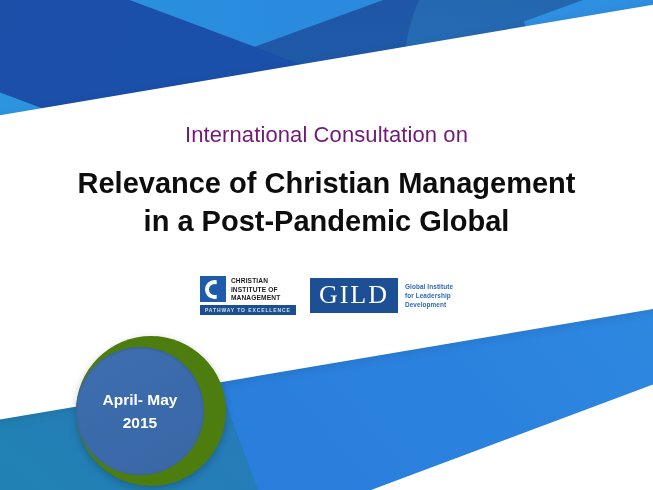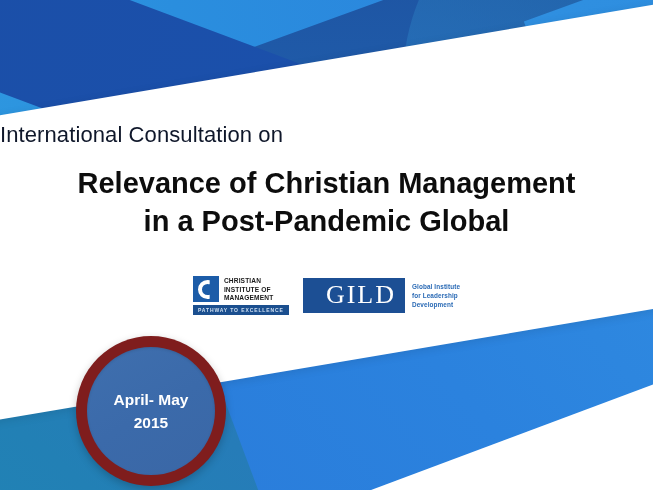--- a/index.html
+++ b/index.html
@@ -98,23 +98,24 @@
     transform:rotate(-9.6deg);
     transform-origin:center center;
     box-shadow:0 2px 10px rgba(0,0,0,.10);
   }
 
   
   .content{position:absolute;inset:0;}
 
   .subtitle{
     position:absolute;left:0;right:0;top:122px;
+    text-align:center;
     font-size:22px;
     font-weight:400;
-    color:#0f172a;
+    color:#701a75;
     letter-spacing:.1px;
   }
   .title{
     position:absolute;left:0;right:0;top:164px;
     text-align:center;
     font-size:29px;
     font-weight:bold;
     color:#0d0d0d;
     line-height:1.32;
   }
@@ -155,21 +156,21 @@
     letter-spacing:.9px;
     text-align:center;
     padding:2px 0 2px 0;
     width:96px;
   }
 
   
   .gild{display:flex;align-items:center;gap:7px;}
   .gild-box{
     background:#1c4f94;
-    padding:4px 9px 5px 23px;
+    padding:4px 9px 5px 9px;
   }
   .gild-box span{
     font-family:"Liberation Serif", serif;
     color:#ffffff;
     font-size:26px;
     font-weight:normal;
     letter-spacing:2px;
     line-height:1;
     display:block;
   }
@@ -181,23 +182,23 @@
     letter-spacing:.1px;
   }
   .gild-words span{display:block;}
 
   
   .date-circle{
     position:absolute;
     left:76px;top:336px;
     width:150px;height:150px;
     border-radius:50%;
-    background:#7f1d1d;
+    background:#4d7c0f;
     box-shadow:0 3px 9px rgba(0,0,0,.22);
-    display:flex;align-items:center;justify-content:center;
+    display:flex;align-items:center;justify-content:flex-start;
   }
   .date-inner{
     width:128px;height:128px;border-radius:50%;
     background:linear-gradient(150deg,#3f6fae 0%,#3b6aaa 50%,#3a67a6 100%);
     display:flex;flex-direction:column;
     align-items:center;justify-content:center;
     color:#ffffff;
     font-weight:bold;
     font-size:15.5px;
     line-height:1.5;

